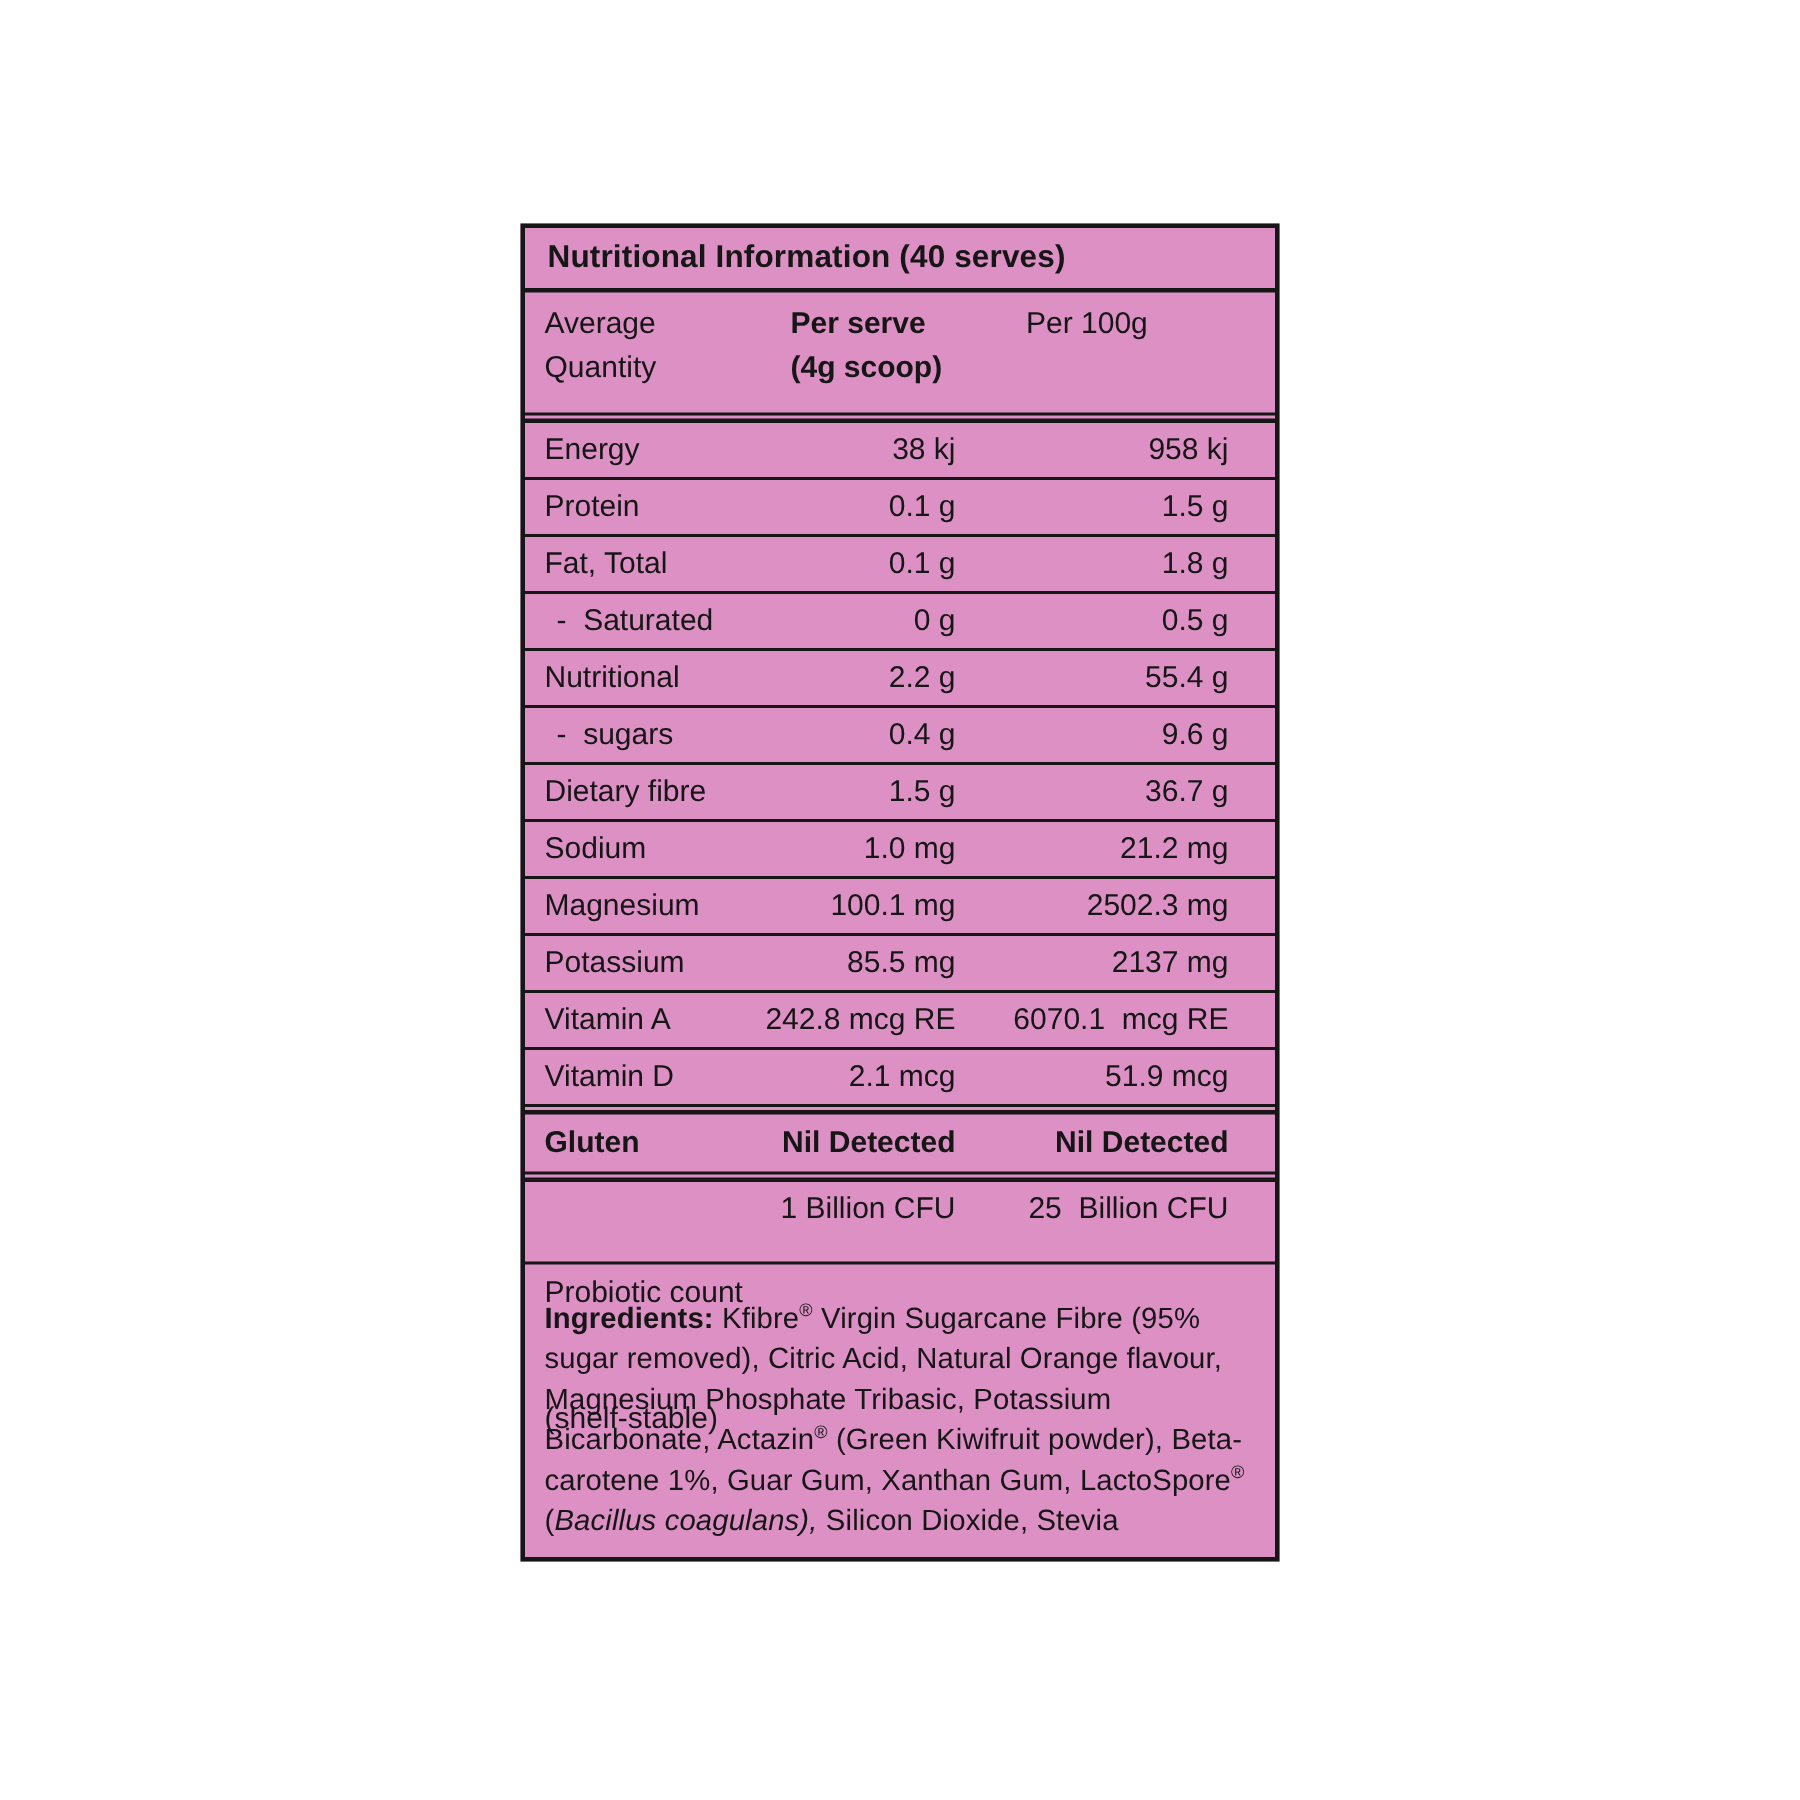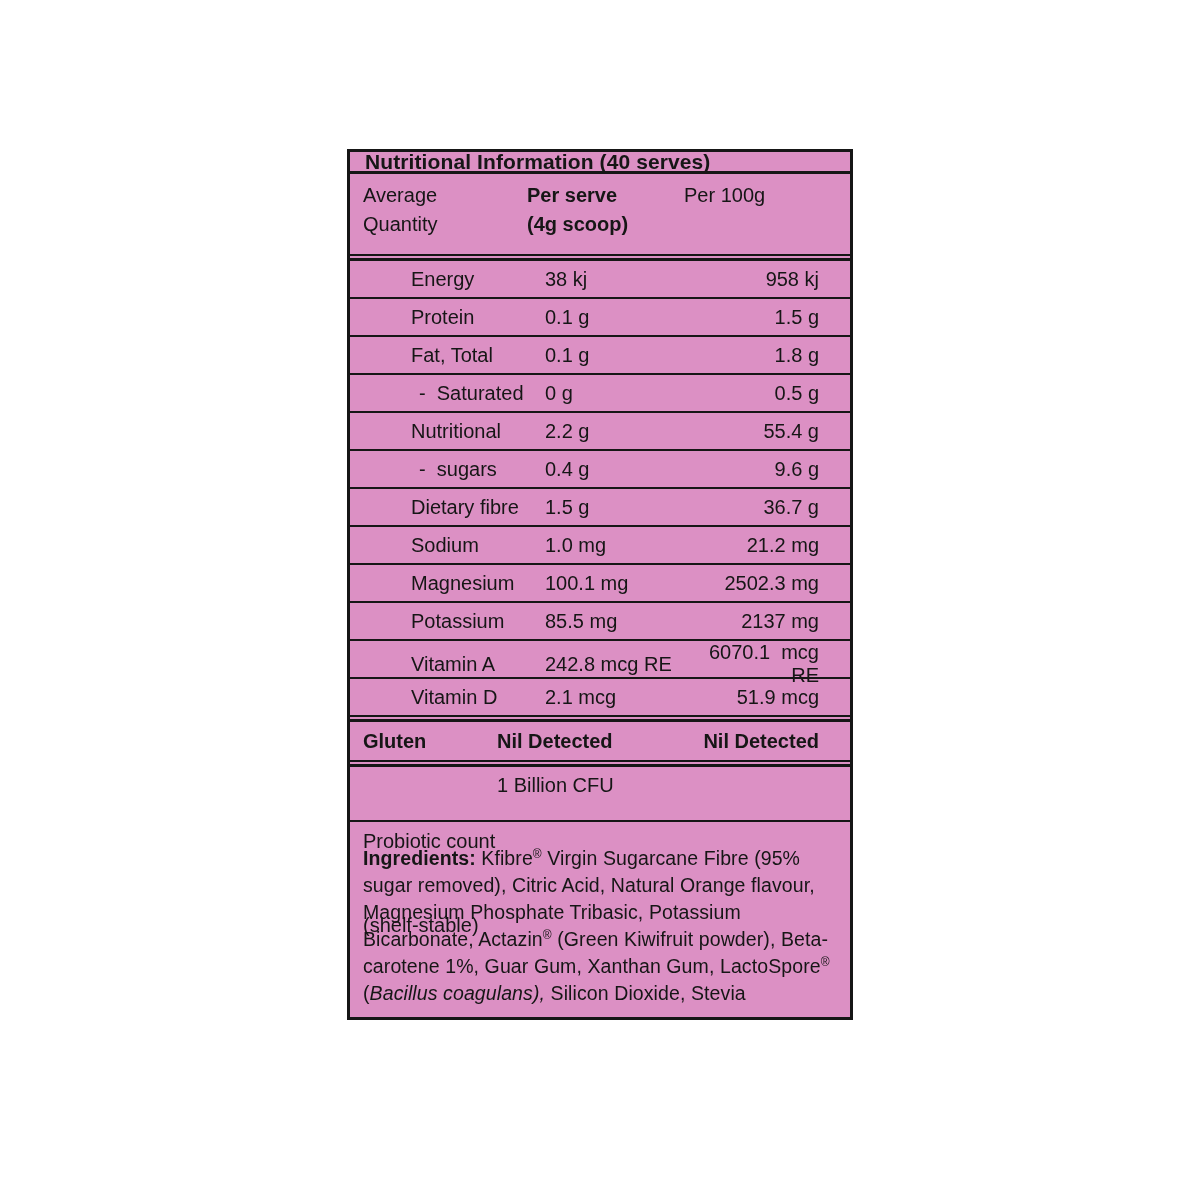--- a/index.html
+++ b/index.html
@@ -17,21 +17,21 @@
     font-family:"Liberation Sans",sans-serif;
     color:var(--text-black);
     overflow:hidden;
   }
   .panel{
     position:absolute;left:347px;top:149px;width:506px;
     background:var(--panel-pink);
     border:3px solid var(--line-black);
   }
   .title-row{
-    height:22px;
+    height:43px;
     border-bottom:3px solid var(--line-black);
     display:flex;align-items:center;
     padding-left:15px;
     font-weight:bold;font-size:21px;
     letter-spacing:0.1px;
   }
   .grid-row{
     display:grid;
     grid-template-columns:147px 140px 1fr;
   }
@@ -47,26 +47,25 @@
   .header-row .hc3{padding-left:47px;}
   .divider-gap{
     height:5px;
     border-bottom:3px solid var(--line-black);
   }
   .data-row{
     height:38px;
     border-bottom:2px solid var(--line-black);
     align-items:center;
     font-size:20px;
-    padding-left:48px;
   }
   .data-row:last-of-type{}
   .c1{padding-left:13px;white-space:pre-wrap;}
   .sub .c1{padding-left:21px;}
-  .c2{white-space:pre-wrap;}
+  .c2{text-align:right;white-space:pre-wrap;}
   .c3{text-align:right;padding-right:31px;white-space:pre-wrap;}
   .gluten-row{
     height:40px;
     border-bottom:2px solid var(--line-black);
     align-items:center;
     font-size:20px;
     font-weight:bold;
   }
   .probiotic-row{
     height:55px;
@@ -171,18 +170,19 @@
     </div>
 
     <div class="divider-gap"></div>
 
     <div class="grid-row probiotic-row">
       <div class="c1">
         <div>Probiotic count</div>
         <div>(shelf-stable)</div>
       </div>
       <div class="c2">1 Billion CFU</div>
+      <div class="c3">25  Billion CFU</div>
     </div>
 
     <div class="ingredients"><span style="font-weight: bold;">Ingredients: </span><span>Kfibre</span><sup>®</sup><span> Virgin Sugarcane Fibre (95% sugar removed), Citric Acid, Natural Orange flavour, Magnesium Phosphate Tribasic, Potassium Bicarbonate, Actazin</span><sup>®</sup><span> (Green Kiwifruit powder), Beta-carotene 1%, Guar Gum, Xanthan Gum, LactoSpore</span><sup>®</sup><span> (</span><span style="font-style: italic;">Bacillus coagulans),</span><span> Silicon Dioxide, Stevia</span></div>
 
   </div>
 </div>
 
 </body></html>

